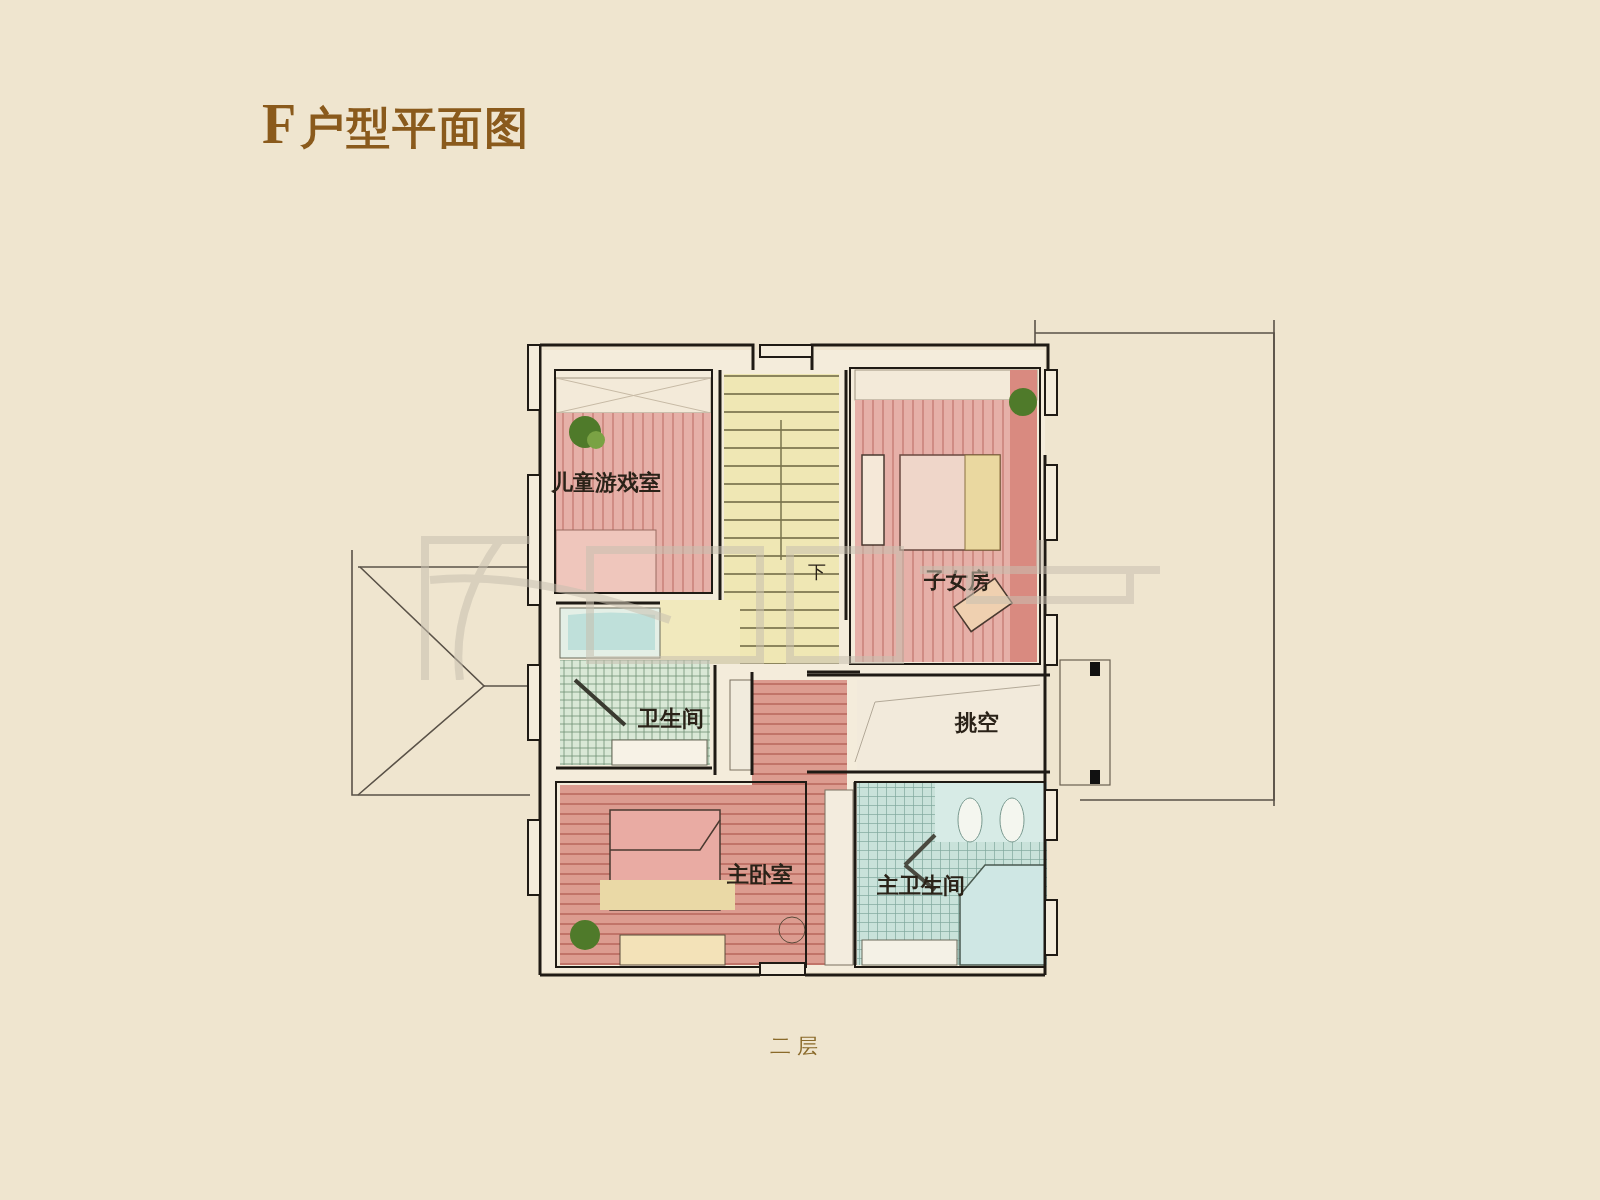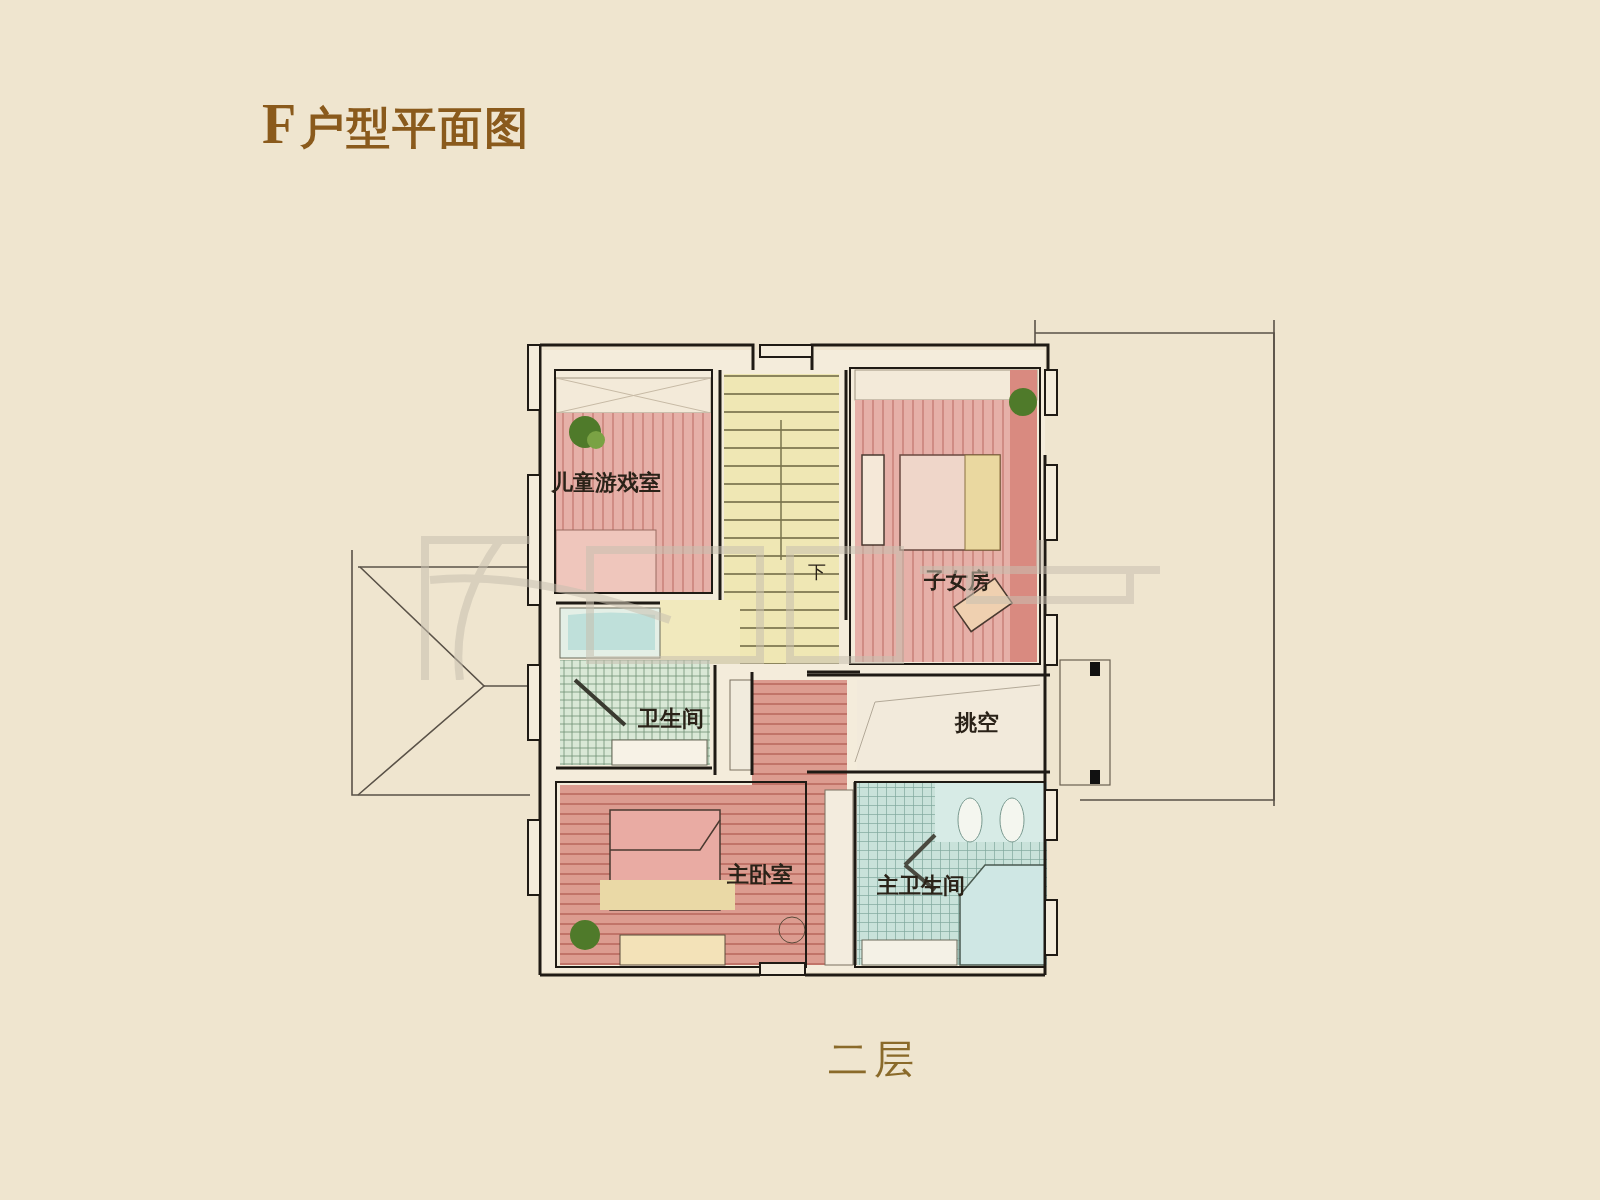--- a/index.html
+++ b/index.html
@@ -1,20 +1,20 @@
 <!DOCTYPE html>
 <html><head>
 <meta charset="utf-8">
 <style>
   html, body { margin:0; padding:0; }
   body { width:1600px; height:1200px; background:#efe5cf; position:relative; overflow:hidden;
          font-family:"DejaVu Serif", serif; }
   .title { position:absolute; left:262px; top:92px; color:#8a5a1c; font-weight:bold; font-size:44px; letter-spacing:2px; }
   .title .letter { font-family:"Liberation Serif", serif; font-size:56px; margin-right:2px; }
-  .floor-caption { position:absolute; left:828px; top:1032px; color:#8a6a2a; font-size:40px; letter-spacing:6px; }
+  .floor-caption { position:absolute; left:770px; top:1032px; color:#8a6a2a; font-size:21px; letter-spacing:6px; }
   svg.plan { position:absolute; left:0; top:0; }
   .room-label { font-family:"DejaVu Sans", sans-serif; font-size:22px; fill:#2a2218; font-weight:bold; }
   .small-label { font-family:"DejaVu Sans", sans-serif; font-size:18px; fill:#2a2218; }
   .watermark { position:absolute; left:410px; top:520px; width:760px; height:160px; pointer-events:none; }
 </style>
 </head>
 <body>
 
 <div class="title">
   <span class="letter">F</span><span>户型平面图</span>

